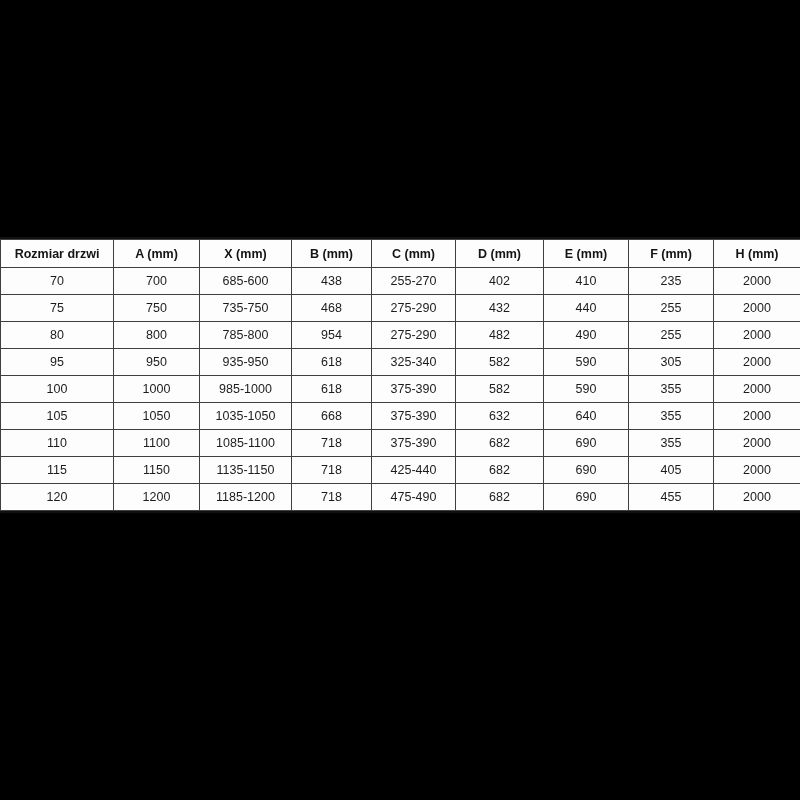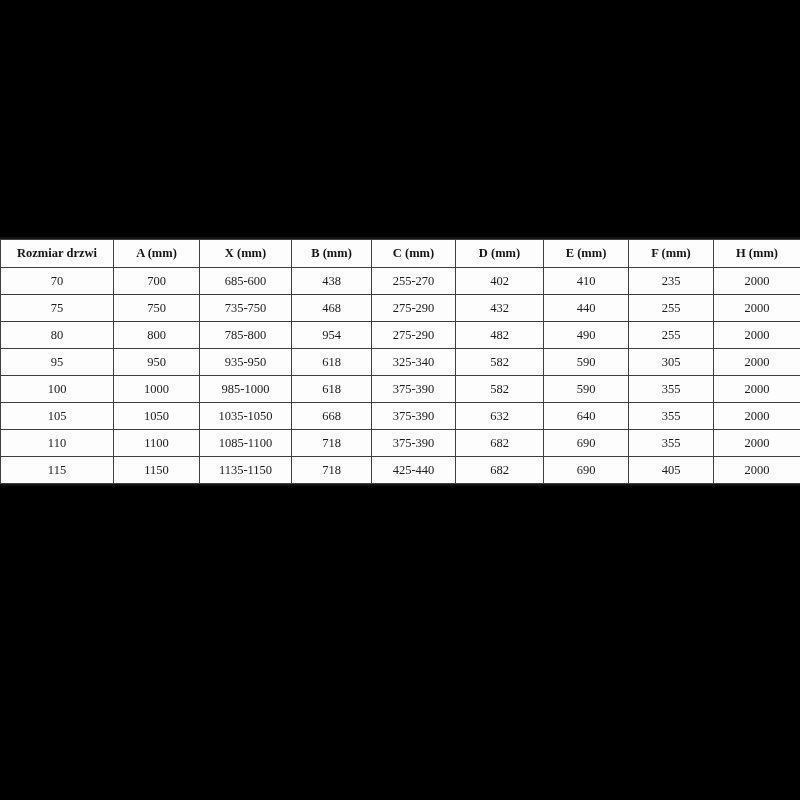--- a/index.html
+++ b/index.html
@@ -20,21 +20,20 @@
     width: 800px; height: 800px;
     background: #000000;
   }
   .table-wrap {
     position: absolute;
     top: 237px;
     left: 0;
     width: 800px;
     border-top: 2px solid #111;
     border-bottom: 2px solid #111;
-    font-family: Liberation Serif, serif;
   }
   table.spec-table {
     width: 100%;
     border-collapse: collapse;
     table-layout: fixed;
     background: #fdfdfd;
     font-size: 12.5px;
     color: #1c1c1c;
   }
   table.spec-table th,
@@ -176,16 +175,27 @@
             <td>115</td>
             <td>1150</td>
             <td>1135-1150</td>
             <td>718</td>
             <td>425-440</td>
             <td>682</td>
             <td>690</td>
             <td>405</td>
             <td>2000</td>
           </tr>
+          <tr>
+            <td>120</td>
+            <td>1200</td>
+            <td>1185-1200</td>
+            <td>718</td>
+            <td>475-490</td>
+            <td>682</td>
+            <td>690</td>
+            <td>455</td>
+            <td>2000</td>
+          </tr>
         </tbody>
     </table>
   </div>
 </div>
 
 </body></html>

